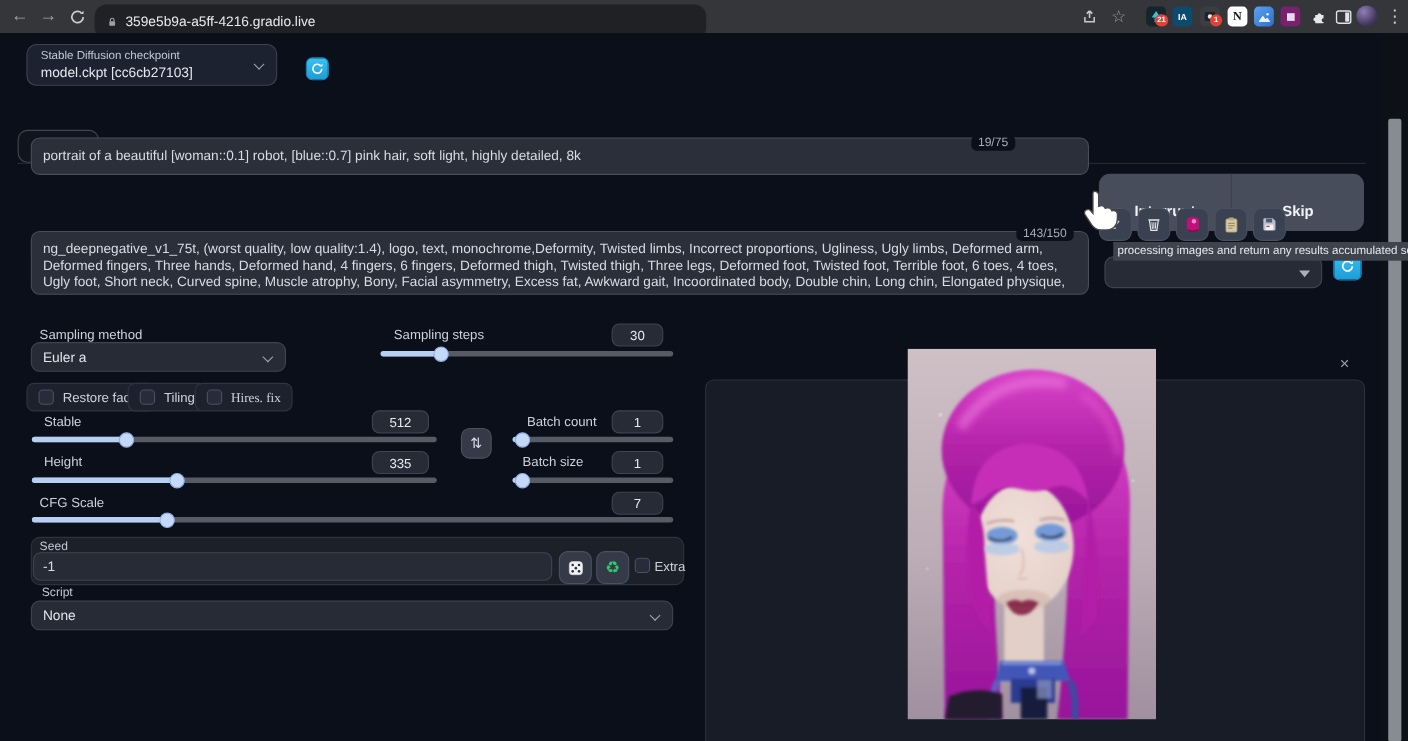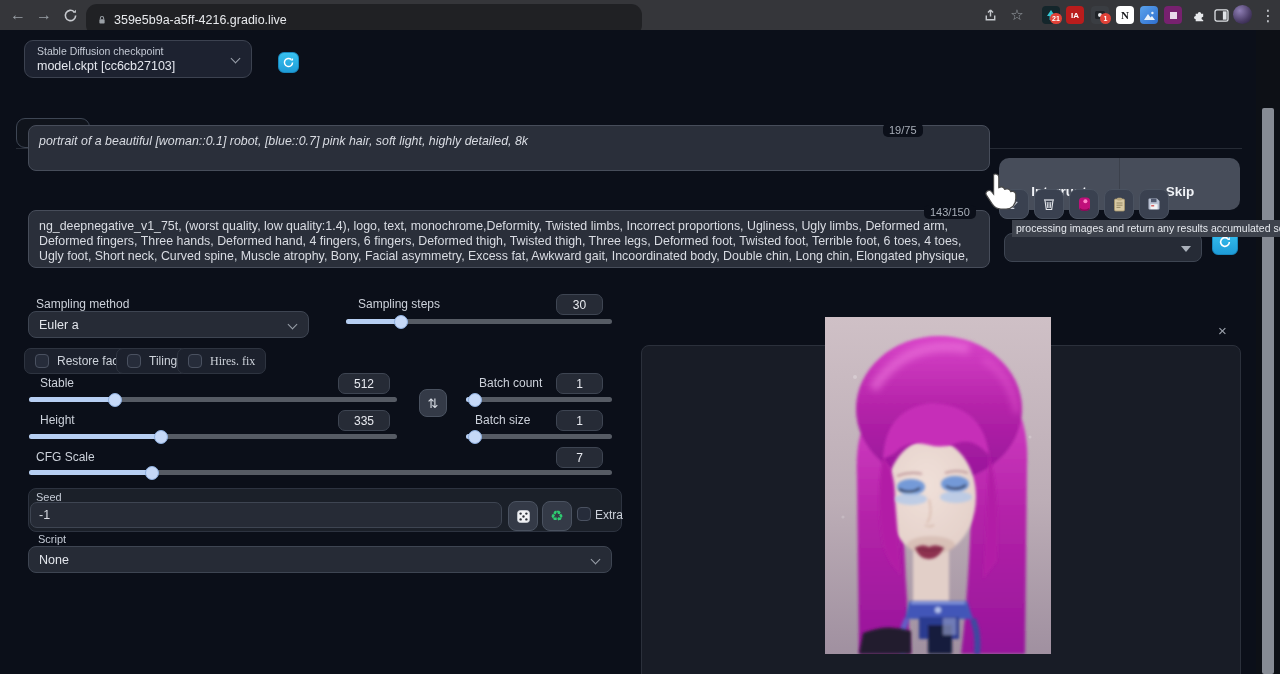--- a/index.html
+++ b/index.html
@@ -86,21 +86,21 @@
     <div class="nav-glyph" style="left:1005px;font-size:15px;">☆</div>
 
     <div class="ext-box" style="left:1042px;background:#14262b;">
       <svg width="10" height="10" viewBox="0 0 10 10">
           <path d="M5 0 L9 6 H1 Z" fill="#35c7d4"></path>
           <rect x="3.6" y="6" width="2.8" height="4" fill="#35c7d4"></rect>
         </svg>
     </div>
     <div class="badge" style="left:1050px;top:13px;">21</div>
 
-    <div class="ext-box" style="left:1066px;background:#b91c1c;color:#fff;">IA</div>
+    <div class="ext-box" style="left:1066px;background:#0c4a6e;color:#fff;">IA</div>
 
     <div class="ext-box" style="left:1091px;background:#3a3d42;">
       <svg width="10" height="8" viewBox="0 0 10 8">
           <rect width="10" height="8" rx="1.5" fill="#202327"></rect>
           <circle cx="5" cy="4" r="2" fill="#e8eaed"></circle>
         </svg>
     </div>
     <div class="badge" style="left:1100px;top:13px;">1</div>
 
     <div class="ext-box" style="left:1116px;background:#fff;color:#17181c;font-size:11px;font-family:'Liberation Serif',serif;">N</div>
@@ -152,32 +152,32 @@
       <div class="tab">img2img</div>
       <div class="tab">Extras</div>
       <div class="tab">PNG Info</div>
       <div class="tab">Checkpoint Merger</div>
       <div class="tab">Train</div>
       <div class="tab">Settings</div>
       <div class="tab">Extensions</div>
     </div>
     <div class="tab-divider"></div>
 
-    <div class="tbox" style="left:28px;top:95px;width:962px;height:46px;font-style:italic;">
+    <div class="tbox" style="left:28px;top:95px;width:962px;height:34px;">
       <span>portrait of a beautiful [woman::0.1] robot, [blue::0.7] pink hair, soft light, highly detailed, 8k</span>
     </div>
     <div class="counter" style="left:883px;top:93px;">19/75</div>
 
     <div class="tbox" style="left:28px;top:180px;width:962px;height:58px;">
       <span>ng_deepnegative_v1_75t, (worst quality, low quality:1.4), logo, text, monochrome,Deformity, Twisted limbs, Incorrect proportions, Ugliness, Ugly limbs, Deformed arm, Deformed fingers, Three hands, Deformed hand, 4 fingers, 6 fingers, Deformed thigh, Twisted thigh, Three legs, Deformed foot, Twisted foot, Terrible foot, 6 toes, 4 toes, Ugly foot, Short neck, Curved spine, Muscle atrophy, Bony, Facial asymmetry, Excess fat, Awkward gait, Incoordinated body, Double chin, Long chin, Elongated physique, Short stature, Sagging breasts, Obese physique, Emaciated,</span>
     </div>
     <div class="counter" style="left:924px;top:175px;">143/150</div>
 
     <div class="lbl" style="left:36px;top:267px;">Sampling method</div>
-    <div class="dropdown" style="left:28px;top:281px;width:281px;height:27px;cursor:pointer;">
+    <div class="dropdown" style="left:28px;top:281px;width:232px;height:27px;cursor:pointer;">
       <span>Euler a</span>
       <div class="chev chev-abs"></div>
     </div>
     <div class="lbl" style="left:358px;top:267px;">Sampling steps</div>
     <div class="numbox" style="left:556px;top:264px;width:47px;height:21px;">30</div>
     <div class="slider" style="left:346px;top:289px;width:266px;">
       <div class="fill" style="width:55px;"></div>
         <div class="knob" style="left:55px;"></div>
     </div>
 

